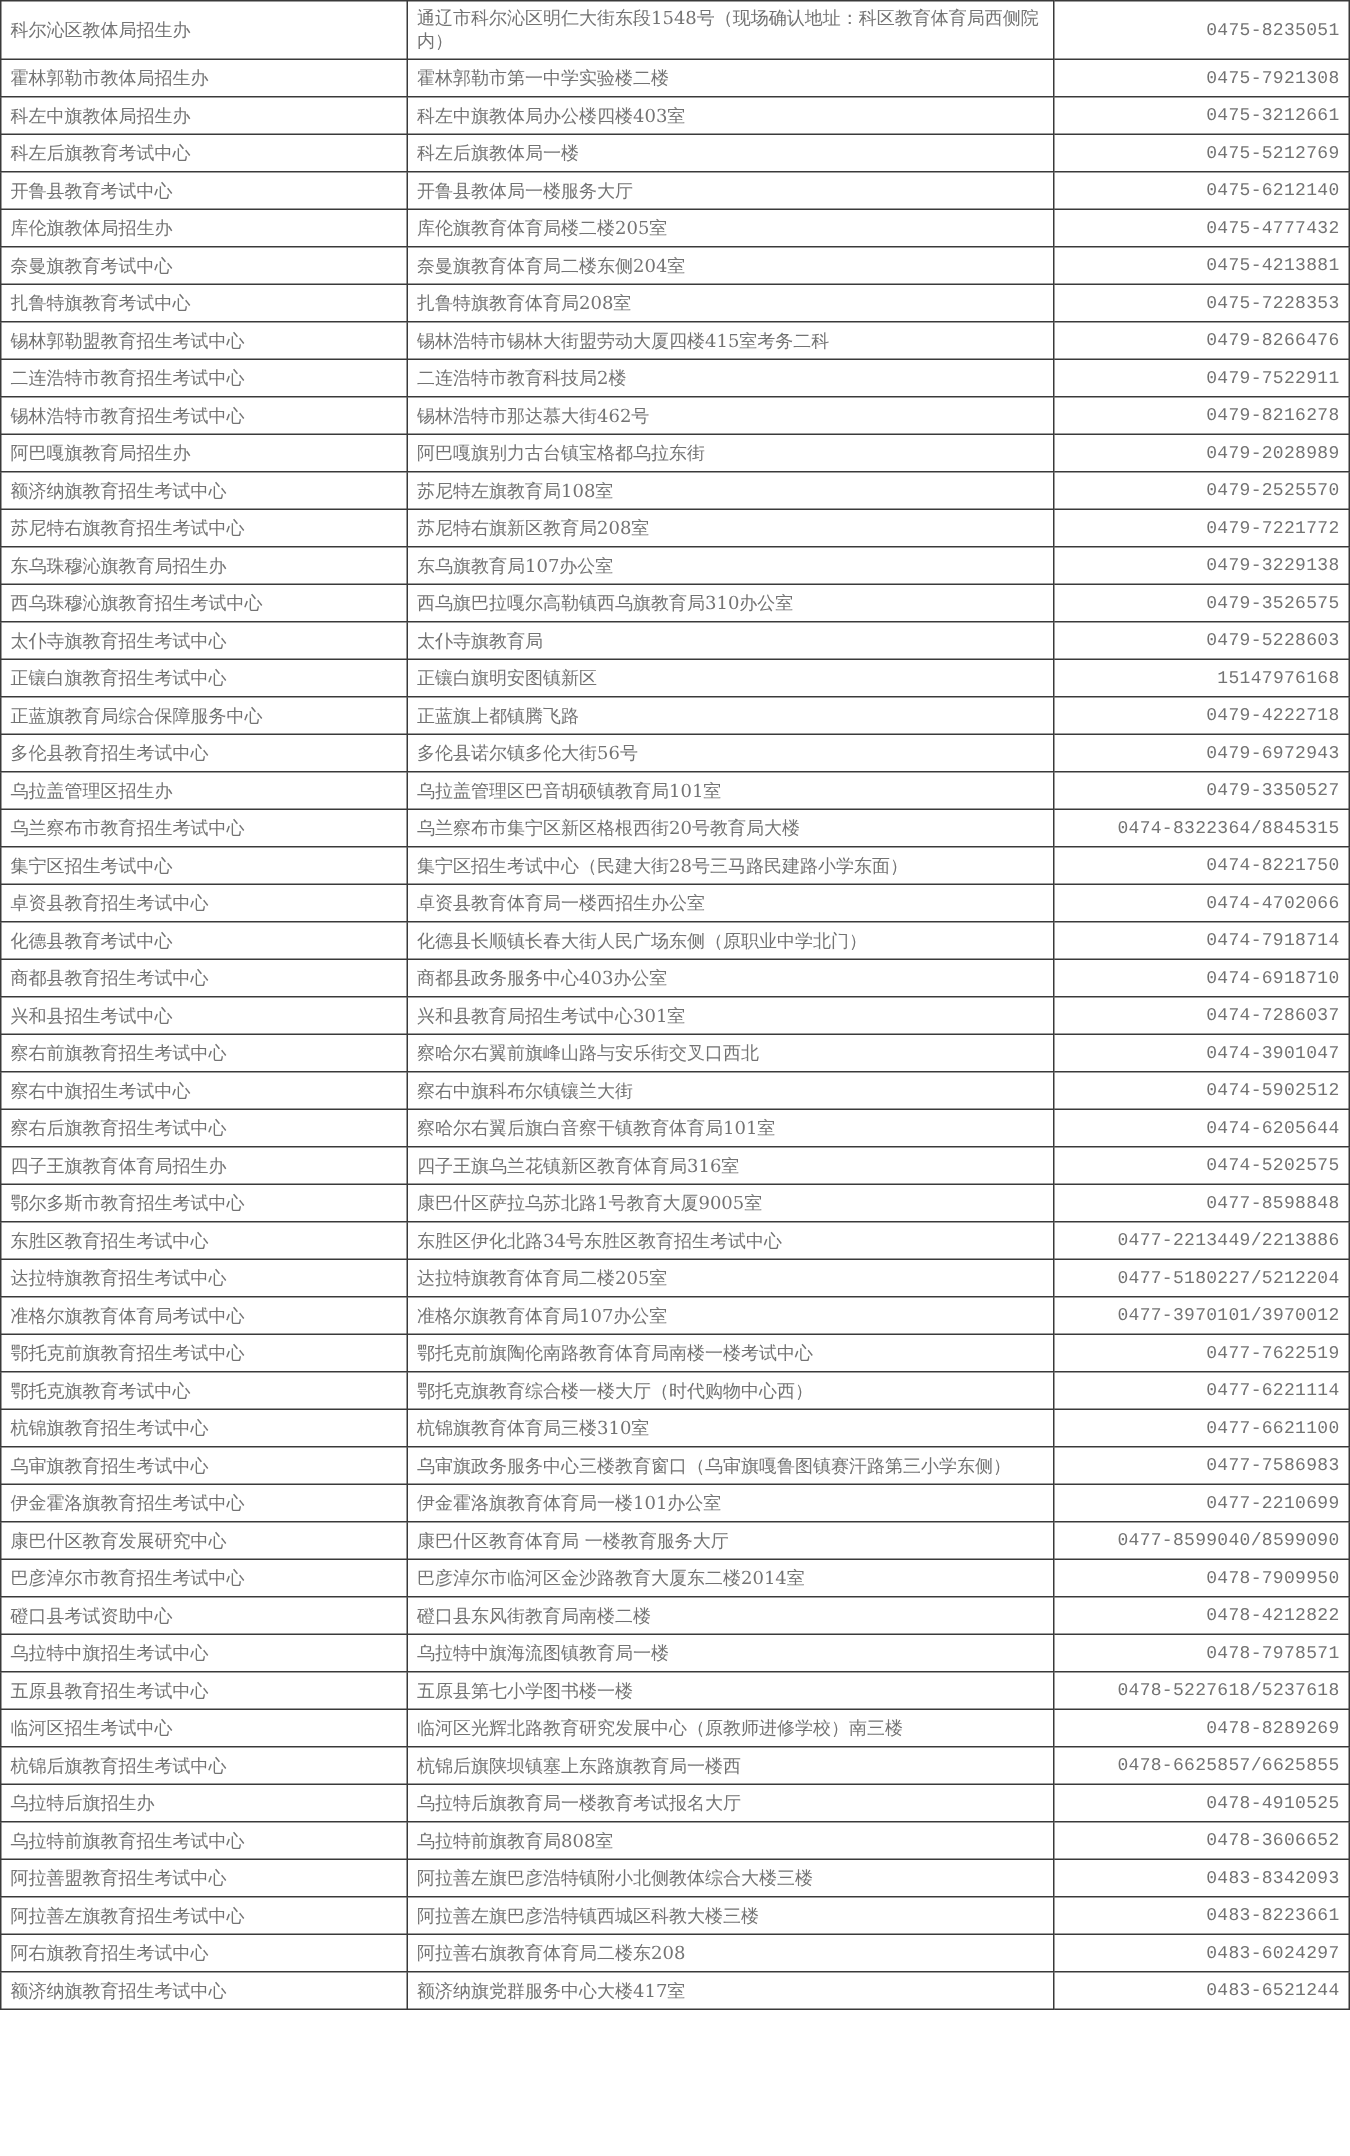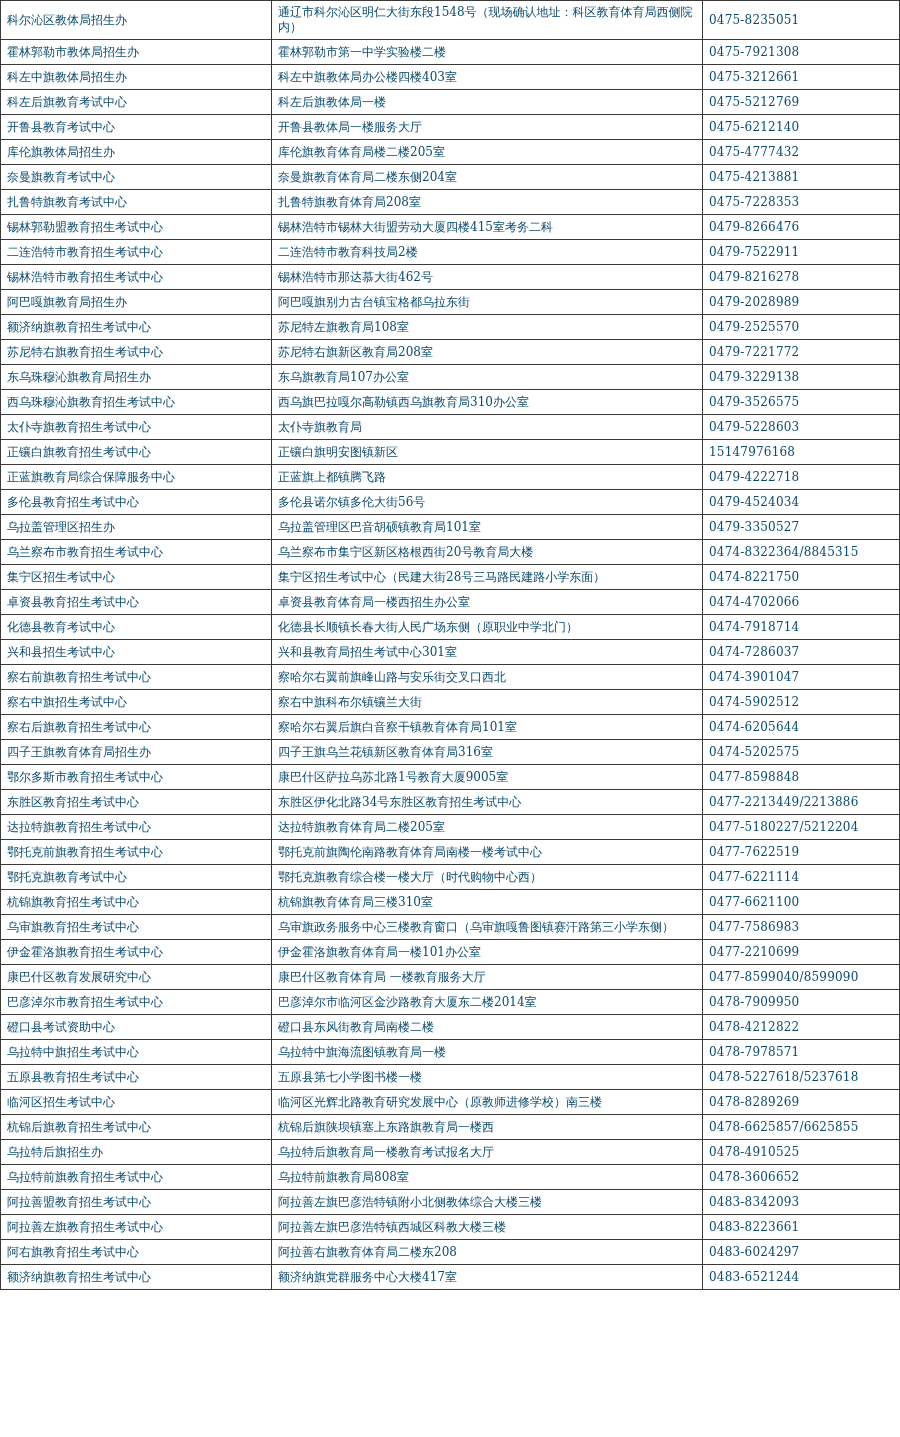--- a/index.html
+++ b/index.html
@@ -3,34 +3,34 @@
 <meta charset="utf-8">
 <style>
   html, body { margin: 0; padding: 0; background: #ffffff; }
   body { width: 900px; height: 1437px; overflow: hidden; }
   table.contacts {
     border-collapse: collapse;
     width: 900px;
     table-layout: fixed;
     font-family: "DejaVu Serif", "Liberation Serif", serif;
     font-size: 12px;
-    color: #0c4a6e;
+    color: #737373;
   }
   table.contacts td {
     border: 1.5px solid #3a3a3a;
     height: 24px;
     padding: 0 6px;
     vertical-align: middle;
     line-height: 15px;
     overflow: hidden;
   }
   table.contacts tr.first td { height: 38px; }
   td.c-name { width: 258px; padding-left: 28px; }
   td.c-addr { width: 418px; padding-left: 3px; margin-left: 11px; }
-  td.c-phone { text-align: left; font-size: 12px; letter-spacing: 0.2px; }
+  td.c-phone { text-align: right; font-size: 12px; letter-spacing: 0.2px; font-family: Liberation Mono, monospace; }
 </style>
 </head>
 <body>
 
 <table class="contacts">
   <tbody id="rows">
   <tr class="first">
     <td class="c-name">科尔沁区教体局招生办</td>
     <td class="c-addr">通辽市科尔沁区明仁大街东段1548号（现场确认地址：科区教育体育局西侧院内）</td>
     <td class="c-phone">0475-8235051</td>
@@ -141,21 +141,21 @@
 
   <tr>
     <td class="c-name">正蓝旗教育局综合保障服务中心</td>
     <td class="c-addr">正蓝旗上都镇腾飞路</td>
     <td class="c-phone">0479-4222718</td>
   </tr>
 
   <tr>
     <td class="c-name">多伦县教育招生考试中心</td>
     <td class="c-addr">多伦县诺尔镇多伦大街56号</td>
-    <td class="c-phone">0479-4524034</td>
+    <td class="c-phone">0479-6972943</td>
   </tr>
 
   <tr>
     <td class="c-name">乌拉盖管理区招生办</td>
     <td class="c-addr">乌拉盖管理区巴音胡硕镇教育局101室</td>
     <td class="c-phone">0479-3350527</td>
   </tr>
 
   <tr>
     <td class="c-name">乌兰察布市教育招生考试中心</td>
@@ -175,20 +175,25 @@
     <td class="c-addr">卓资县教育体育局一楼西招生办公室</td>
     <td class="c-phone">0474-4702066</td>
   </tr>
 
   <tr>
     <td class="c-name">化德县教育考试中心</td>
     <td class="c-addr">化德县长顺镇长春大街人民广场东侧（原职业中学北门）</td>
     <td class="c-phone">0474-7918714</td>
   </tr>
 
+  <tr>
+    <td class="c-name">商都县教育招生考试中心</td>
+    <td class="c-addr">商都县政务服务中心403办公室</td>
+    <td class="c-phone">0474-6918710</td>
+  </tr>
 
   <tr>
     <td class="c-name">兴和县招生考试中心</td>
     <td class="c-addr">兴和县教育局招生考试中心301室</td>
     <td class="c-phone">0474-7286037</td>
   </tr>
 
 
   <tr>
     <td class="c-name">察右前旗教育招生考试中心</td>
@@ -225,20 +230,25 @@
     <td class="c-addr">东胜区伊化北路34号东胜区教育招生考试中心</td>
     <td class="c-phone">0477-2213449/2213886</td>
   </tr>
 
   <tr>
     <td class="c-name">达拉特旗教育招生考试中心</td>
     <td class="c-addr">达拉特旗教育体育局二楼205室</td>
     <td class="c-phone">0477-5180227/5212204</td>
   </tr>
 
+  <tr>
+    <td class="c-name">准格尔旗教育体育局考试中心</td>
+    <td class="c-addr">准格尔旗教育体育局107办公室</td>
+    <td class="c-phone">0477-3970101/3970012</td>
+  </tr>
 
   <tr>
     <td class="c-name">鄂托克前旗教育招生考试中心</td>
     <td class="c-addr">鄂托克前旗陶伦南路教育体育局南楼一楼考试中心</td>
     <td class="c-phone">0477-7622519</td>
   </tr>
 
   <tr>
     <td class="c-name">鄂托克旗教育考试中心</td>
     <td class="c-addr">鄂托克旗教育综合楼一楼大厅（时代购物中心西）</td>

